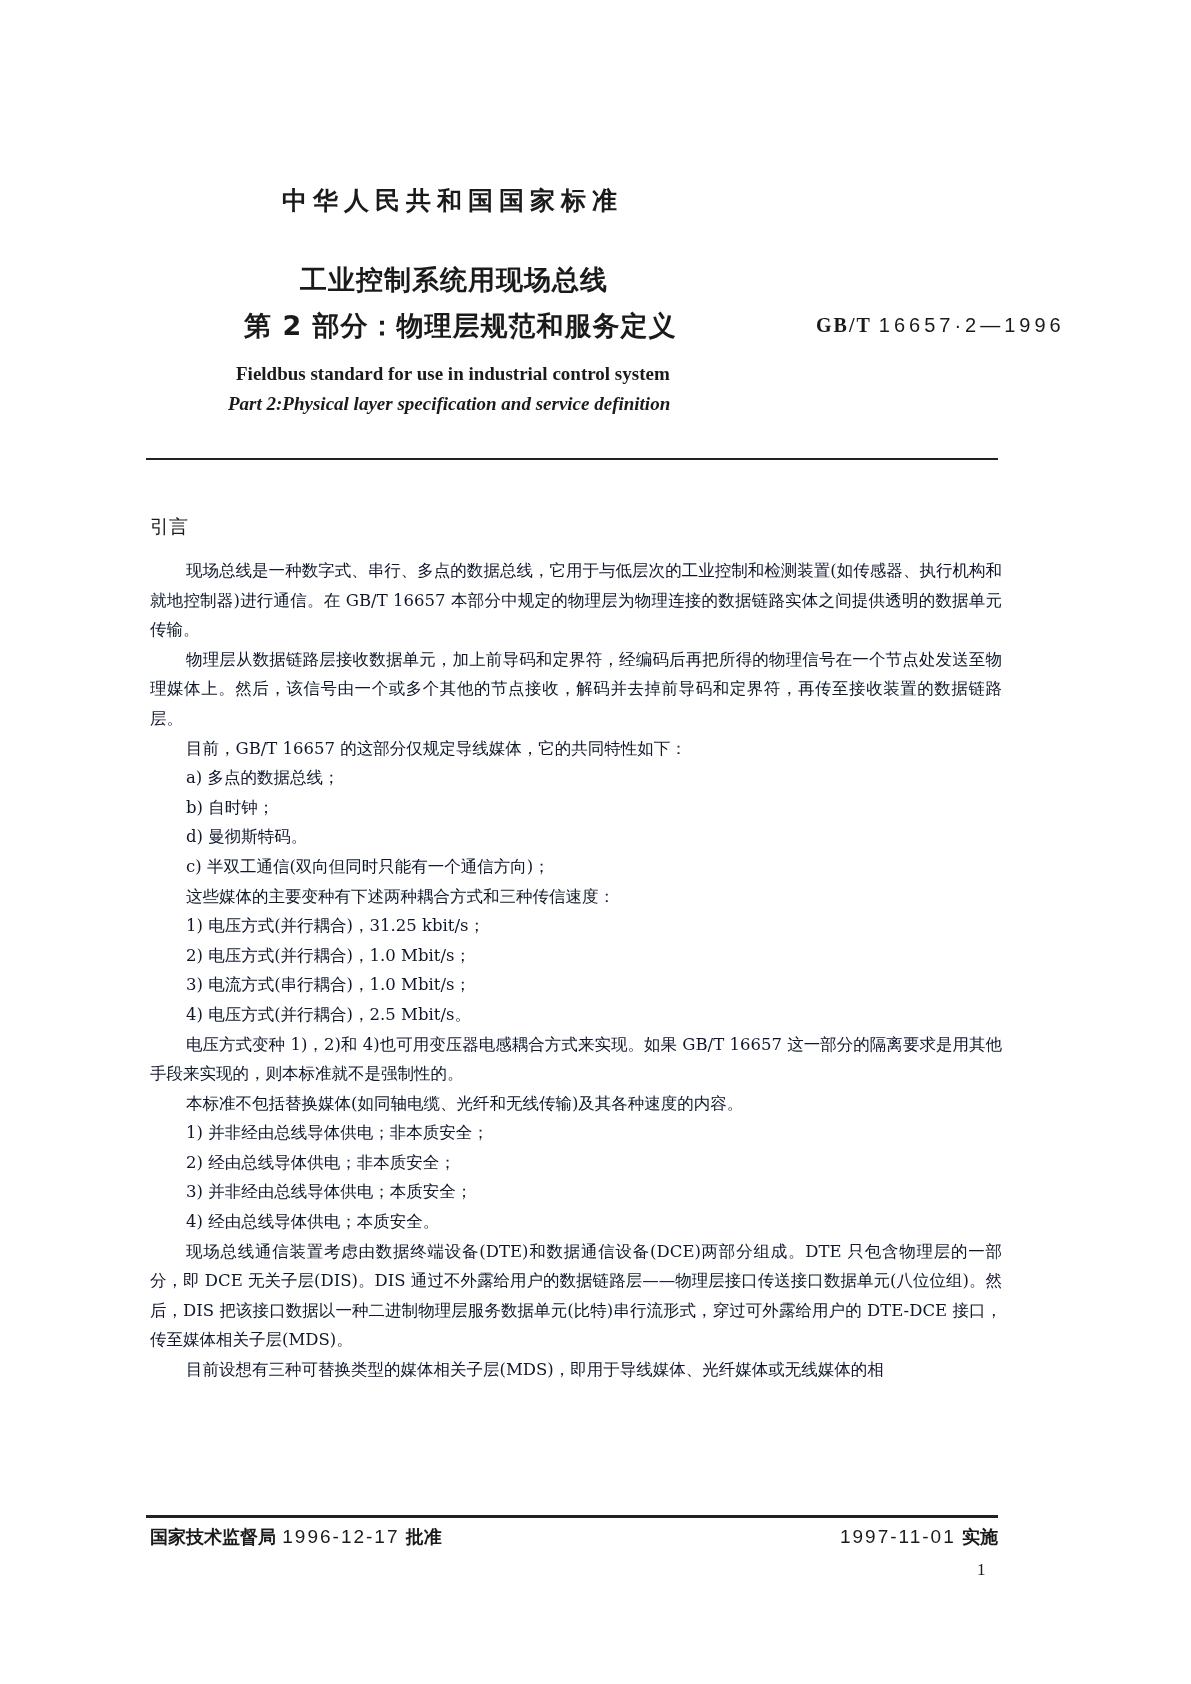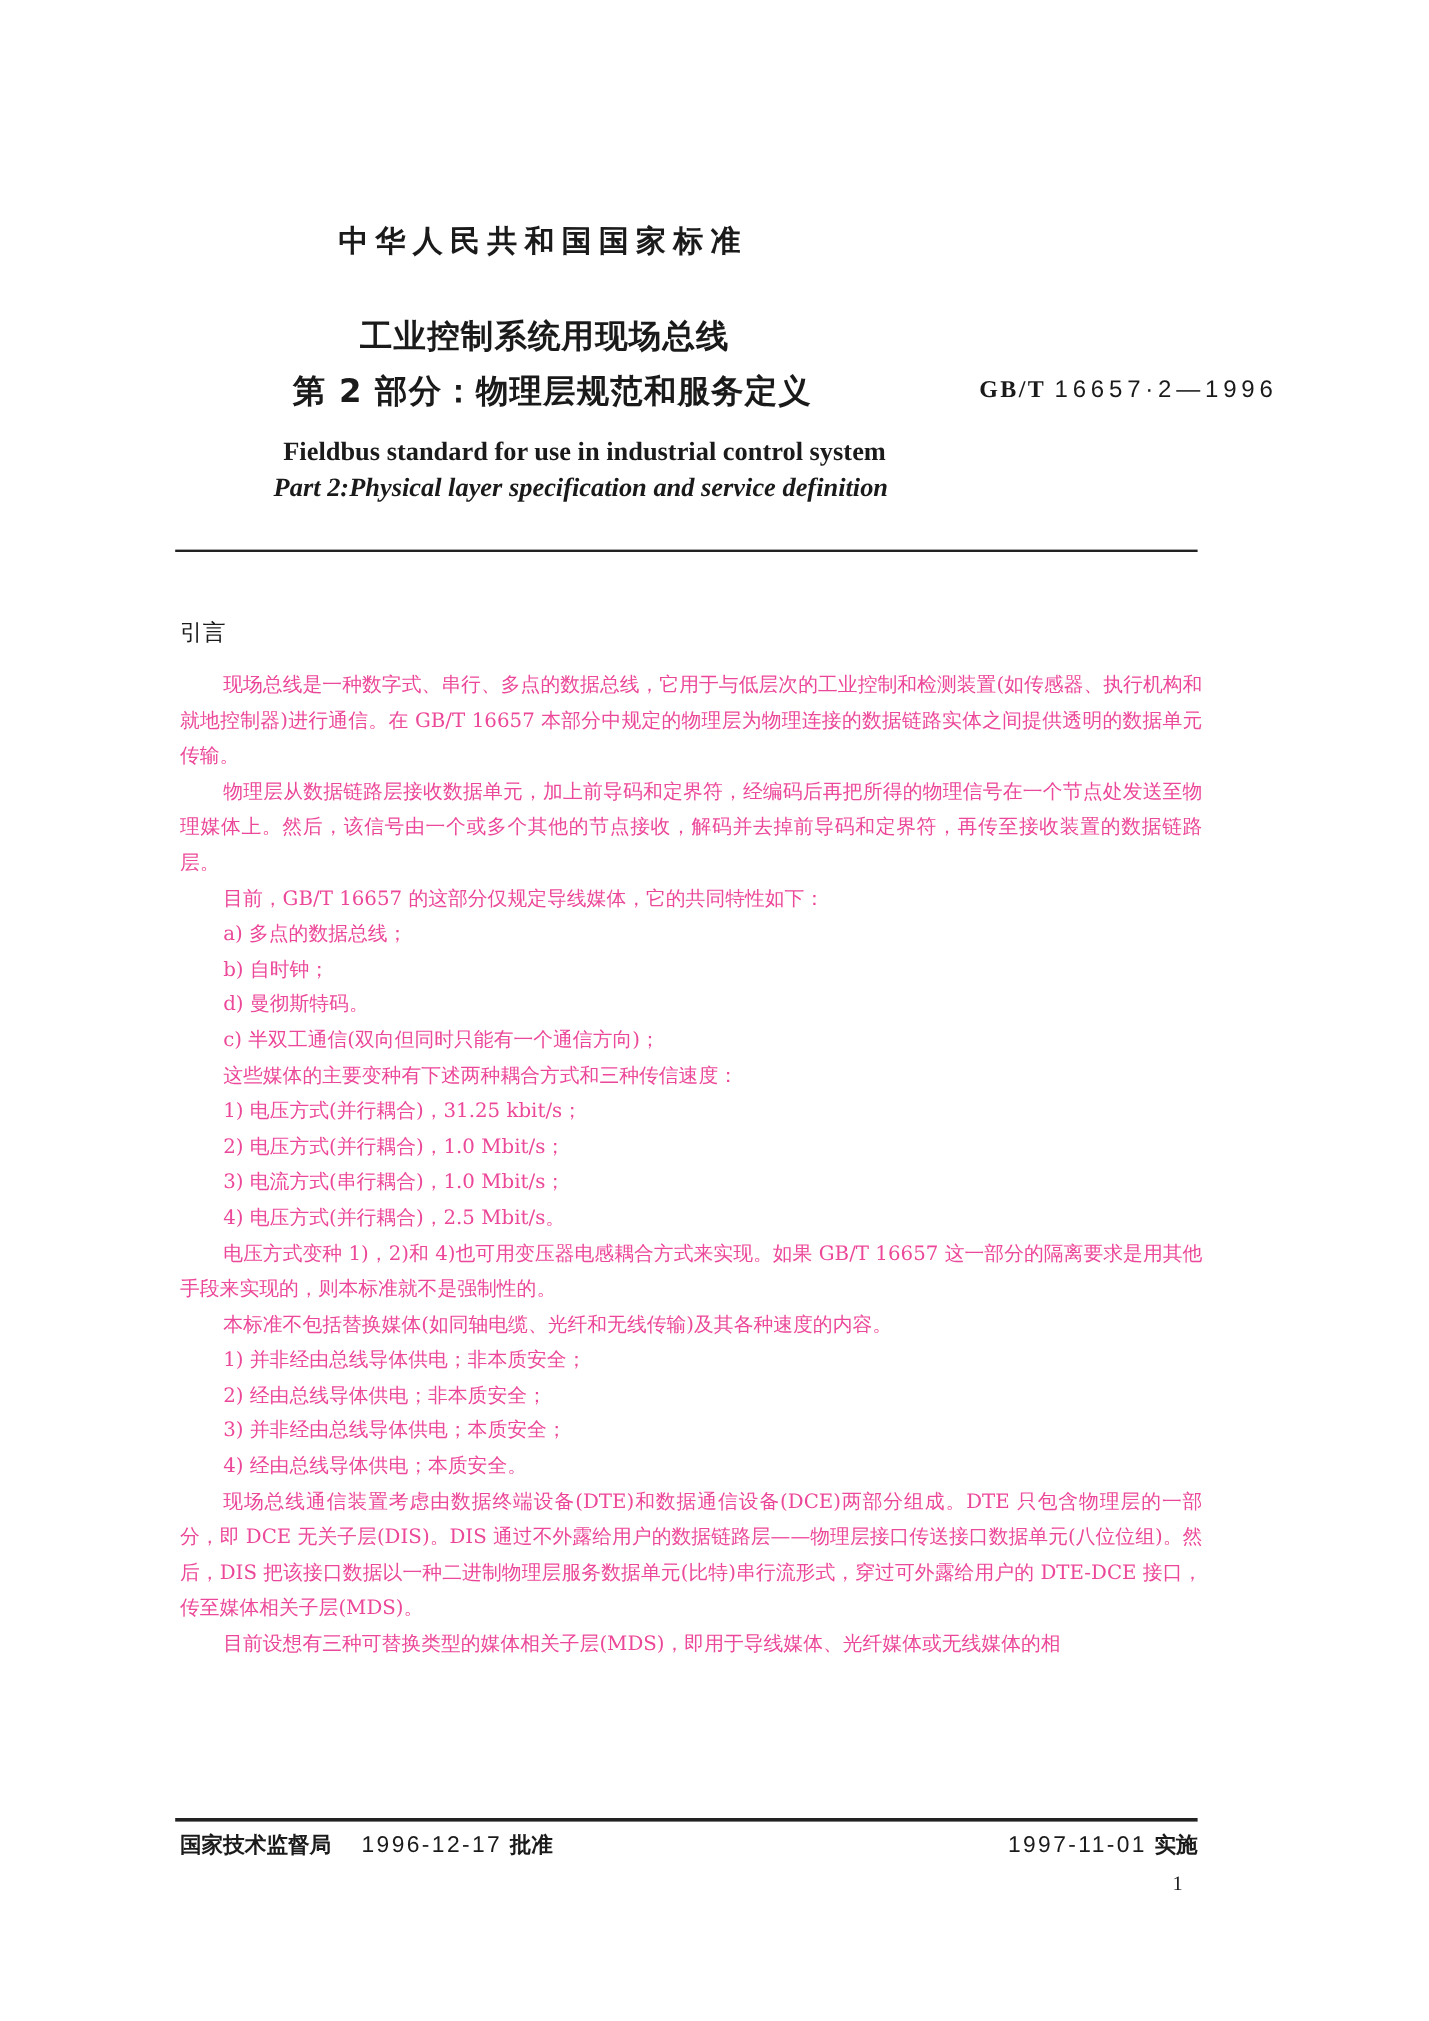--- a/index.html
+++ b/index.html
@@ -9,37 +9,37 @@
   .national { position: absolute; left: 270px; top: 184px; font-family: "DejaVu Sans", sans-serif; font-size: 25px; font-weight: bold; letter-spacing: 6px; }
 
   .title-cn { position: absolute; left: 232px; font-family: "DejaVu Sans", sans-serif; font-size: 27px; font-weight: bold; letter-spacing: 1px; }
   .title-cn.l1 { left: 288px; top: 262px; }
   .title-cn.l2 { top: 308px; }
 
   .std-code { position: absolute; left: 804px; top: 314px; font-size: 20px; letter-spacing: 2px; }
   .std-code .gb { font-family: "Liberation Serif", serif; font-weight: bold; }
   .std-code .num { font-family: "Liberation Sans", sans-serif; letter-spacing: 4px; }
 
-  .title-en { position: absolute; font-family: "Liberation Serif", serif; font-weight: bold; font-size: 22px; }
+  .title-en { position: absolute; font-family: "Liberation Serif", serif; font-weight: bold; font-size: 19px; }
   .title-en.l1 { left: 224px; top: 363px; }
   .title-en.l2 { left: 216px; top: 393px; font-style: italic; }
 
   .rule-top { position: absolute; left: 134px; top: 458px; width: 852px; height: 2px; background: #222; }
 
   .section-head { position: absolute; left: 138px; top: 514px; font-family: "DejaVu Sans", sans-serif; font-size: 19px; }
 
-  .body { position: absolute; left: 138px; top: 556px; width: 852px; font-family: "DejaVu Serif", serif; font-size: 16.5px; line-height: 29.6px; color: #ec4899; }
+  .body { position: absolute; left: 138px; top: 556px; width: 852px; font-family: "DejaVu Serif", serif; font-size: 16.5px; line-height: 29.6px; color: #0f172a; }
   .body p { margin: 0; text-align: justify; }
   .body p.ind { text-indent: 36px; }
   .body p.item { padding-left: 36px; }
 
   .rule-bottom { position: absolute; left: 134px; top: 1515px; width: 852px; height: 3px; background: #222; }
 
   .footer-left { position: absolute; left: 138px; top: 1525px; font-family: "DejaVu Sans", sans-serif; font-size: 18px; font-weight: bold; }
-  .footer-left .d { font-weight: normal; font-family: "Liberation Sans", sans-serif; letter-spacing: 2px; font-size: 19px; margin-left: 19px; }
+  .footer-left .d { font-weight: normal; font-family: "Liberation Sans", sans-serif; letter-spacing: 2px; font-size: 19px; }
   .footer-right { position: absolute; right: 205px; top: 1525px; font-family: "DejaVu Sans", sans-serif; font-size: 18px; font-weight: bold; }
   .footer-right .d { font-weight: normal; font-family: "Liberation Sans", sans-serif; letter-spacing: 2px; font-size: 19px; }
 
   .page-num { position: absolute; left: 965px; top: 1560px; font-family: "Liberation Serif", serif; font-size: 17px; }
 </style>
 </head>
 <body>
 
 <div class="page">
 

